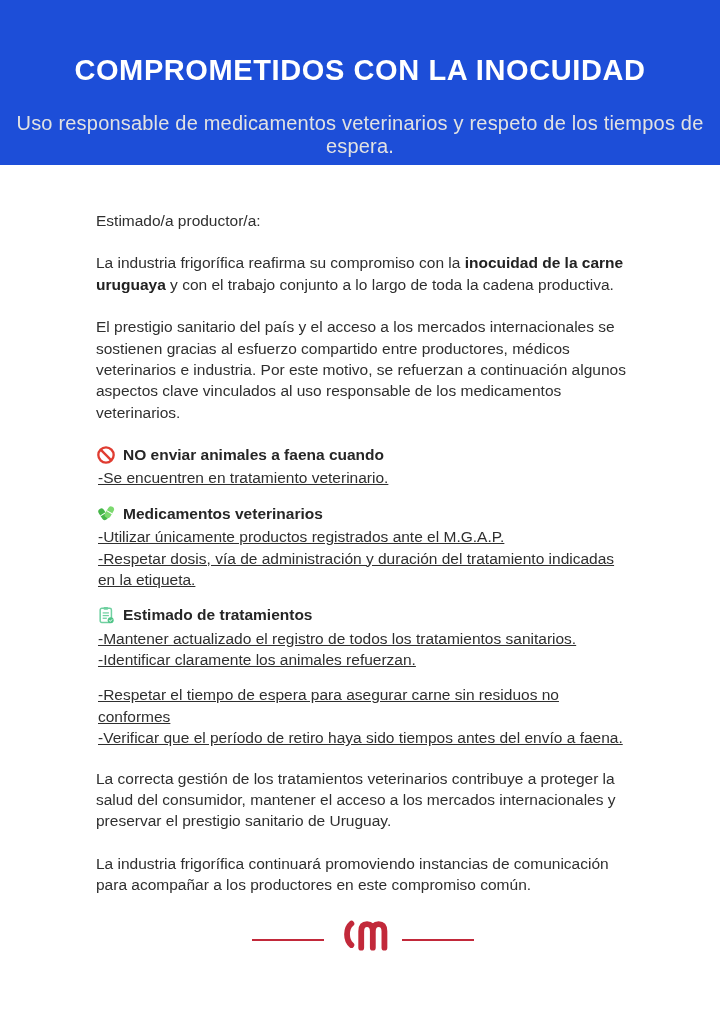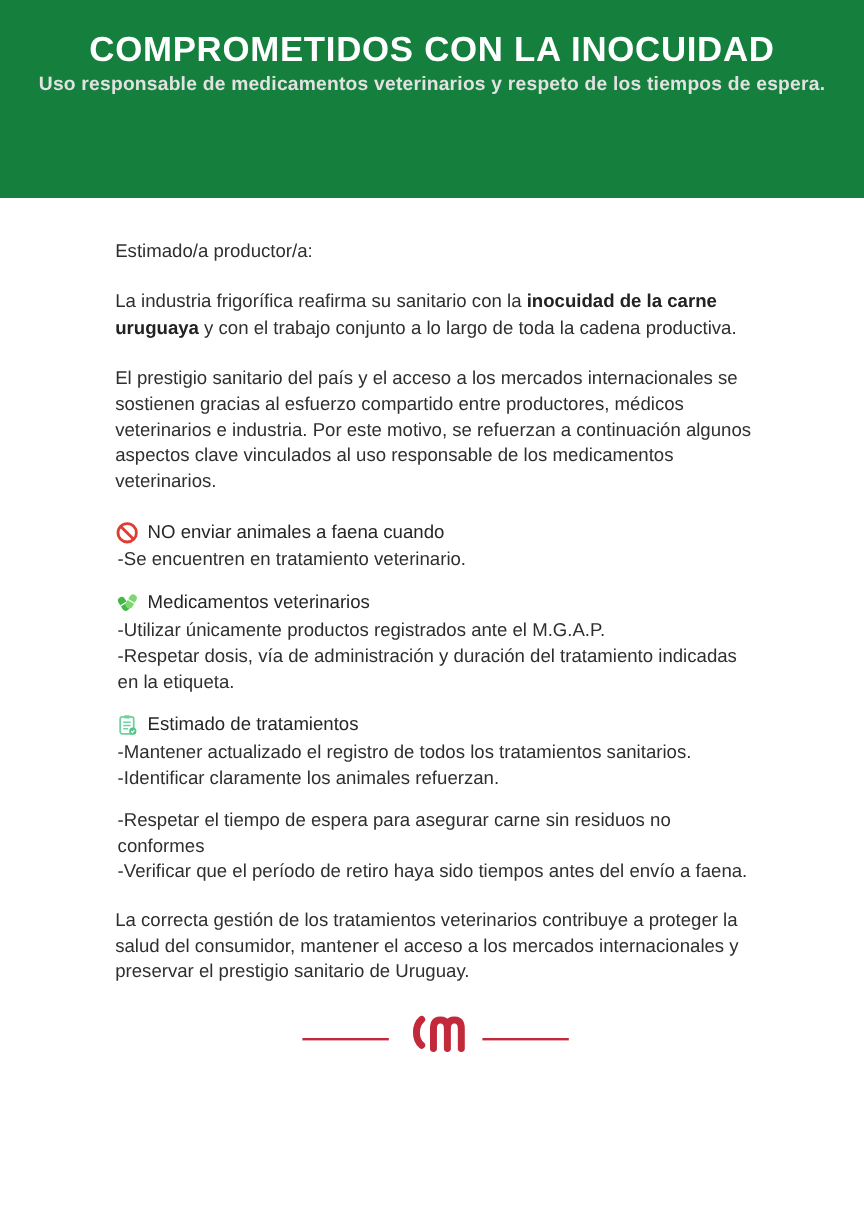--- a/index.html
+++ b/index.html
@@ -8,60 +8,60 @@
     width:720px; height:1024px;
     background:#ffffff;
     font-family:"Liberation Sans", sans-serif;
     color:#2f2f2f;
     overflow:hidden;
   }
   .page { width:720px; height:1024px; position:relative; }
 
   
   .banner {
-    background:#15803d;
+    background:#1d4ed8;
     height:165px;
-    padding-top:26px;
+    padding-top:54px;
     text-align:center;
     color:#ffffff;
   }
   .banner .title-line {
     font-size:29px;
     font-weight:700;
     letter-spacing:0.6px;
     line-height:1.17;
   }
   .banner .subtitle {
-    margin-top:2px;
-    font-size:16px;
-    font-weight:700;
+    margin-top:24px;
+    font-size:20px;
+    font-weight:400;
     color:#e2e2e2;
     letter-spacing:0.2px;
   }
 
   
   .content {
     padding:33px 90px 0 96px;
     font-size:15.5px;
     line-height:1.38;
   }
-  .para { margin:1px 0 21px 0; }
+  .para { margin:12px 0 21px 0; }
   .para b { font-weight:700; color:#222; }
 
   .section { margin:0 0 14px 0; }
   .section-head {
     display:flex;
     align-items:center;
     gap:7px;
-    font-weight:400;
+    font-weight:700;
     color:#262626;
     margin-bottom:2px;
   }
   .section-head svg { flex:0 0 auto; display:block; }
-  .section-items div { padding-left:2px; }
+  .section-items div { padding-left:2px;text-decoration:underline; }
   .wrap-indent { max-width:540px; }
 
   
   .logo {
     margin-top:16px;
     text-align:center;
     color:#c2293a;
   }
   .emblem-row {
     display:flex;
@@ -81,21 +81,21 @@
 
   <header class="banner">
     <div class="title-line">COMPROMETIDOS CON LA INOCUIDAD</div>
     <div class="subtitle">Uso responsable de medicamentos veterinarios y respeto de los tiempos de espera.</div>
   </header>
 
   <main class="content">
 
     <p class="para">Estimado/a productor/a:</p>
 
-    <p class="para"><span>La industria frigorífica reafirma su sanitario con la </span><b>inocuidad de la carne uruguaya</b><span> y con el trabajo conjunto a lo largo de toda la cadena productiva.</span></p>
+    <p class="para"><span>La industria frigorífica reafirma su compromiso con la </span><b>inocuidad de la carne uruguaya</b><span> y con el trabajo conjunto a lo largo de toda la cadena productiva.</span></p>
 
     <p class="para">El prestigio sanitario del país y el acceso a los mercados internacionales se sostienen gracias al esfuerzo compartido entre productores, médicos veterinarios e industria. Por este motivo, se refuerzan a continuación algunos aspectos clave vinculados al uso responsable de los medicamentos veterinarios.</p>
 
     <div class="section">
       <div class="section-head">
         <span>
           <svg width="20" height="20" viewBox="0 0 24 24">
             <circle cx="12" cy="12" r="9.2" fill="none" stroke="#e03c31" stroke-width="2.8"></circle>
             <line x1="5.9" y1="5.9" x2="18.1" y2="18.1" stroke="#e03c31" stroke-width="2.8"></line>
           </svg>
@@ -152,20 +152,21 @@
 
     <div class="section">
       <div class="section-items">
         <div>-Respetar el tiempo de espera para asegurar carne sin residuos no conformes</div>
         <div>-Verificar que el período de retiro haya sido tiempos antes del envío a faena.</div>
       </div>
     </div>
 
     <p class="para" style="margin-top:19px">La correcta gestión de los tratamientos veterinarios contribuye a proteger la salud del consumidor, mantener el acceso a los mercados internacionales y preservar el prestigio sanitario de Uruguay.</p>
 
+    <p class="para">La industria frigorífica continuará promoviendo instancias de comunicación para acompañar a los productores en este compromiso común.</p>
 
     <div class="logo">
       <div class="emblem-row">
         <span class="emblem-rule"></span>
         <span>
           <svg width="50" height="42" viewBox="0 0 56 44">
             <path d="M15 7 C8.5 12.5, 8.5 25.5, 15 31" fill="none" stroke="#c2293a" stroke-width="6.5" stroke-linecap="round"></path>
             <path d="M26 34 V15.5 Q26 7.5 32.5 7.5 Q39 7.5 39 15.5 V34 M39 15.5 Q39 7.5 45.5 7.5 Q52 7.5 52 15.5 V34" fill="none" stroke="#c2293a" stroke-width="6.5" stroke-linecap="round" stroke-linejoin="round"></path>
           </svg>
         </span>

